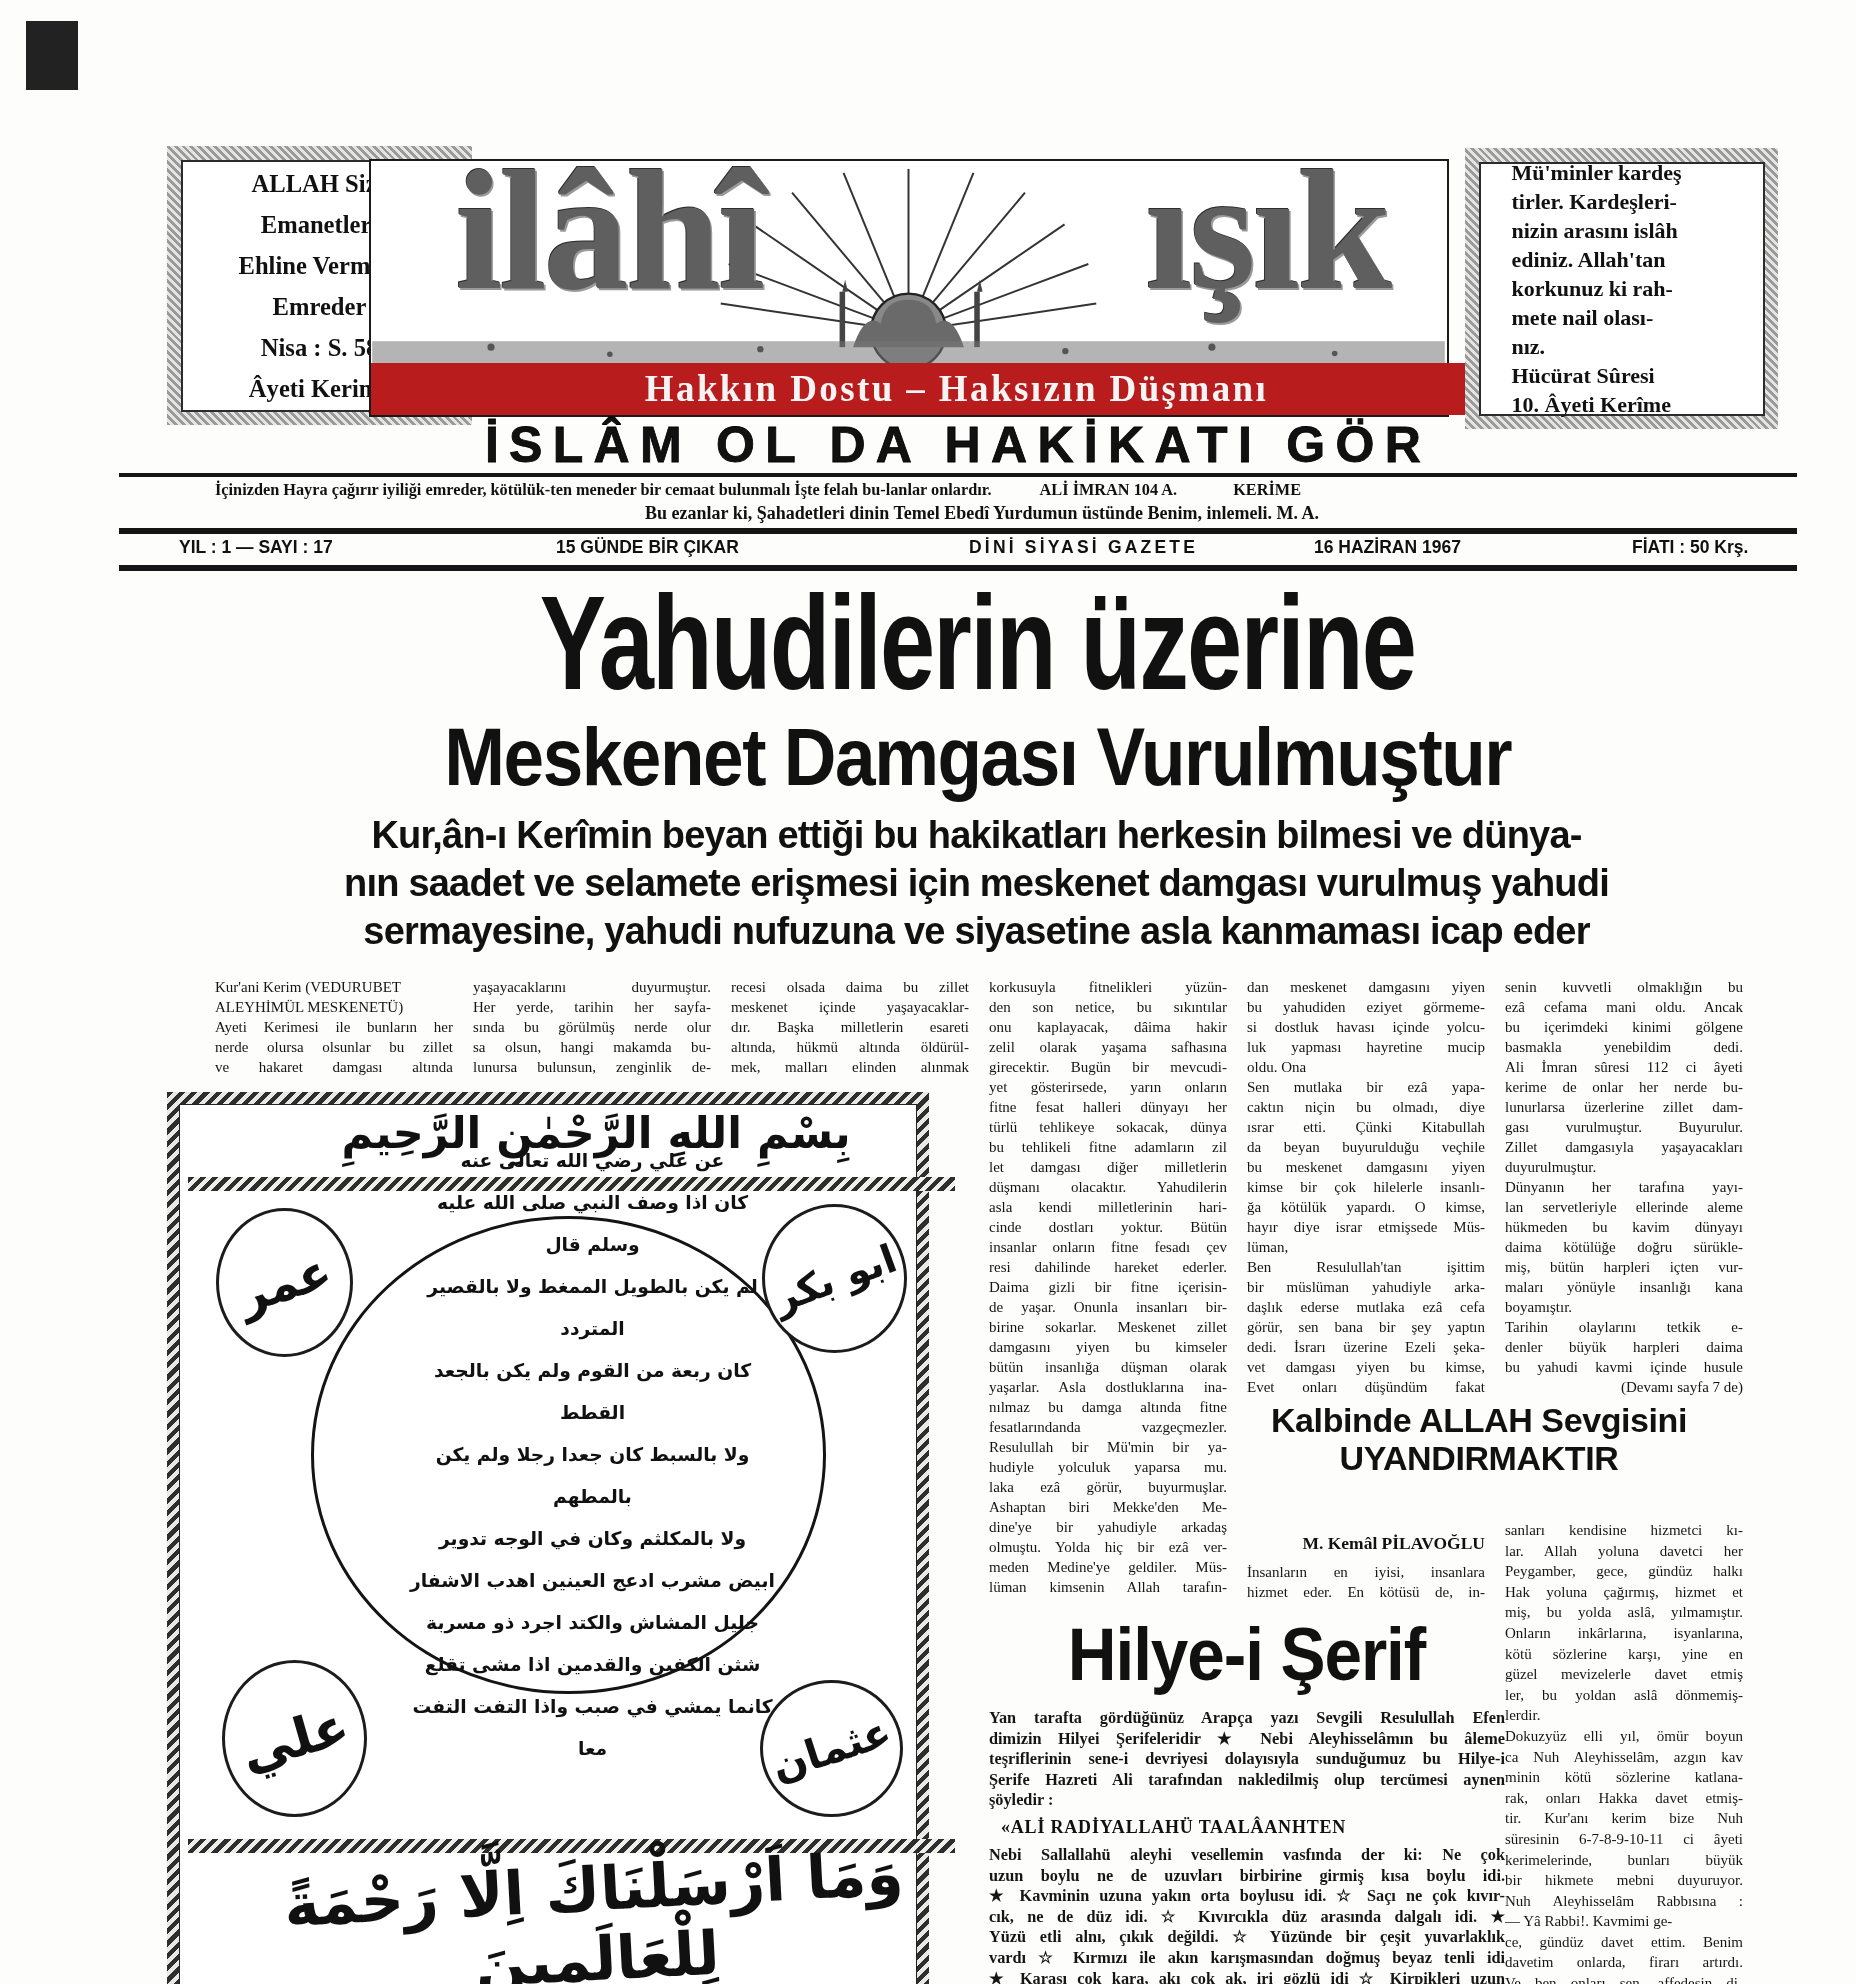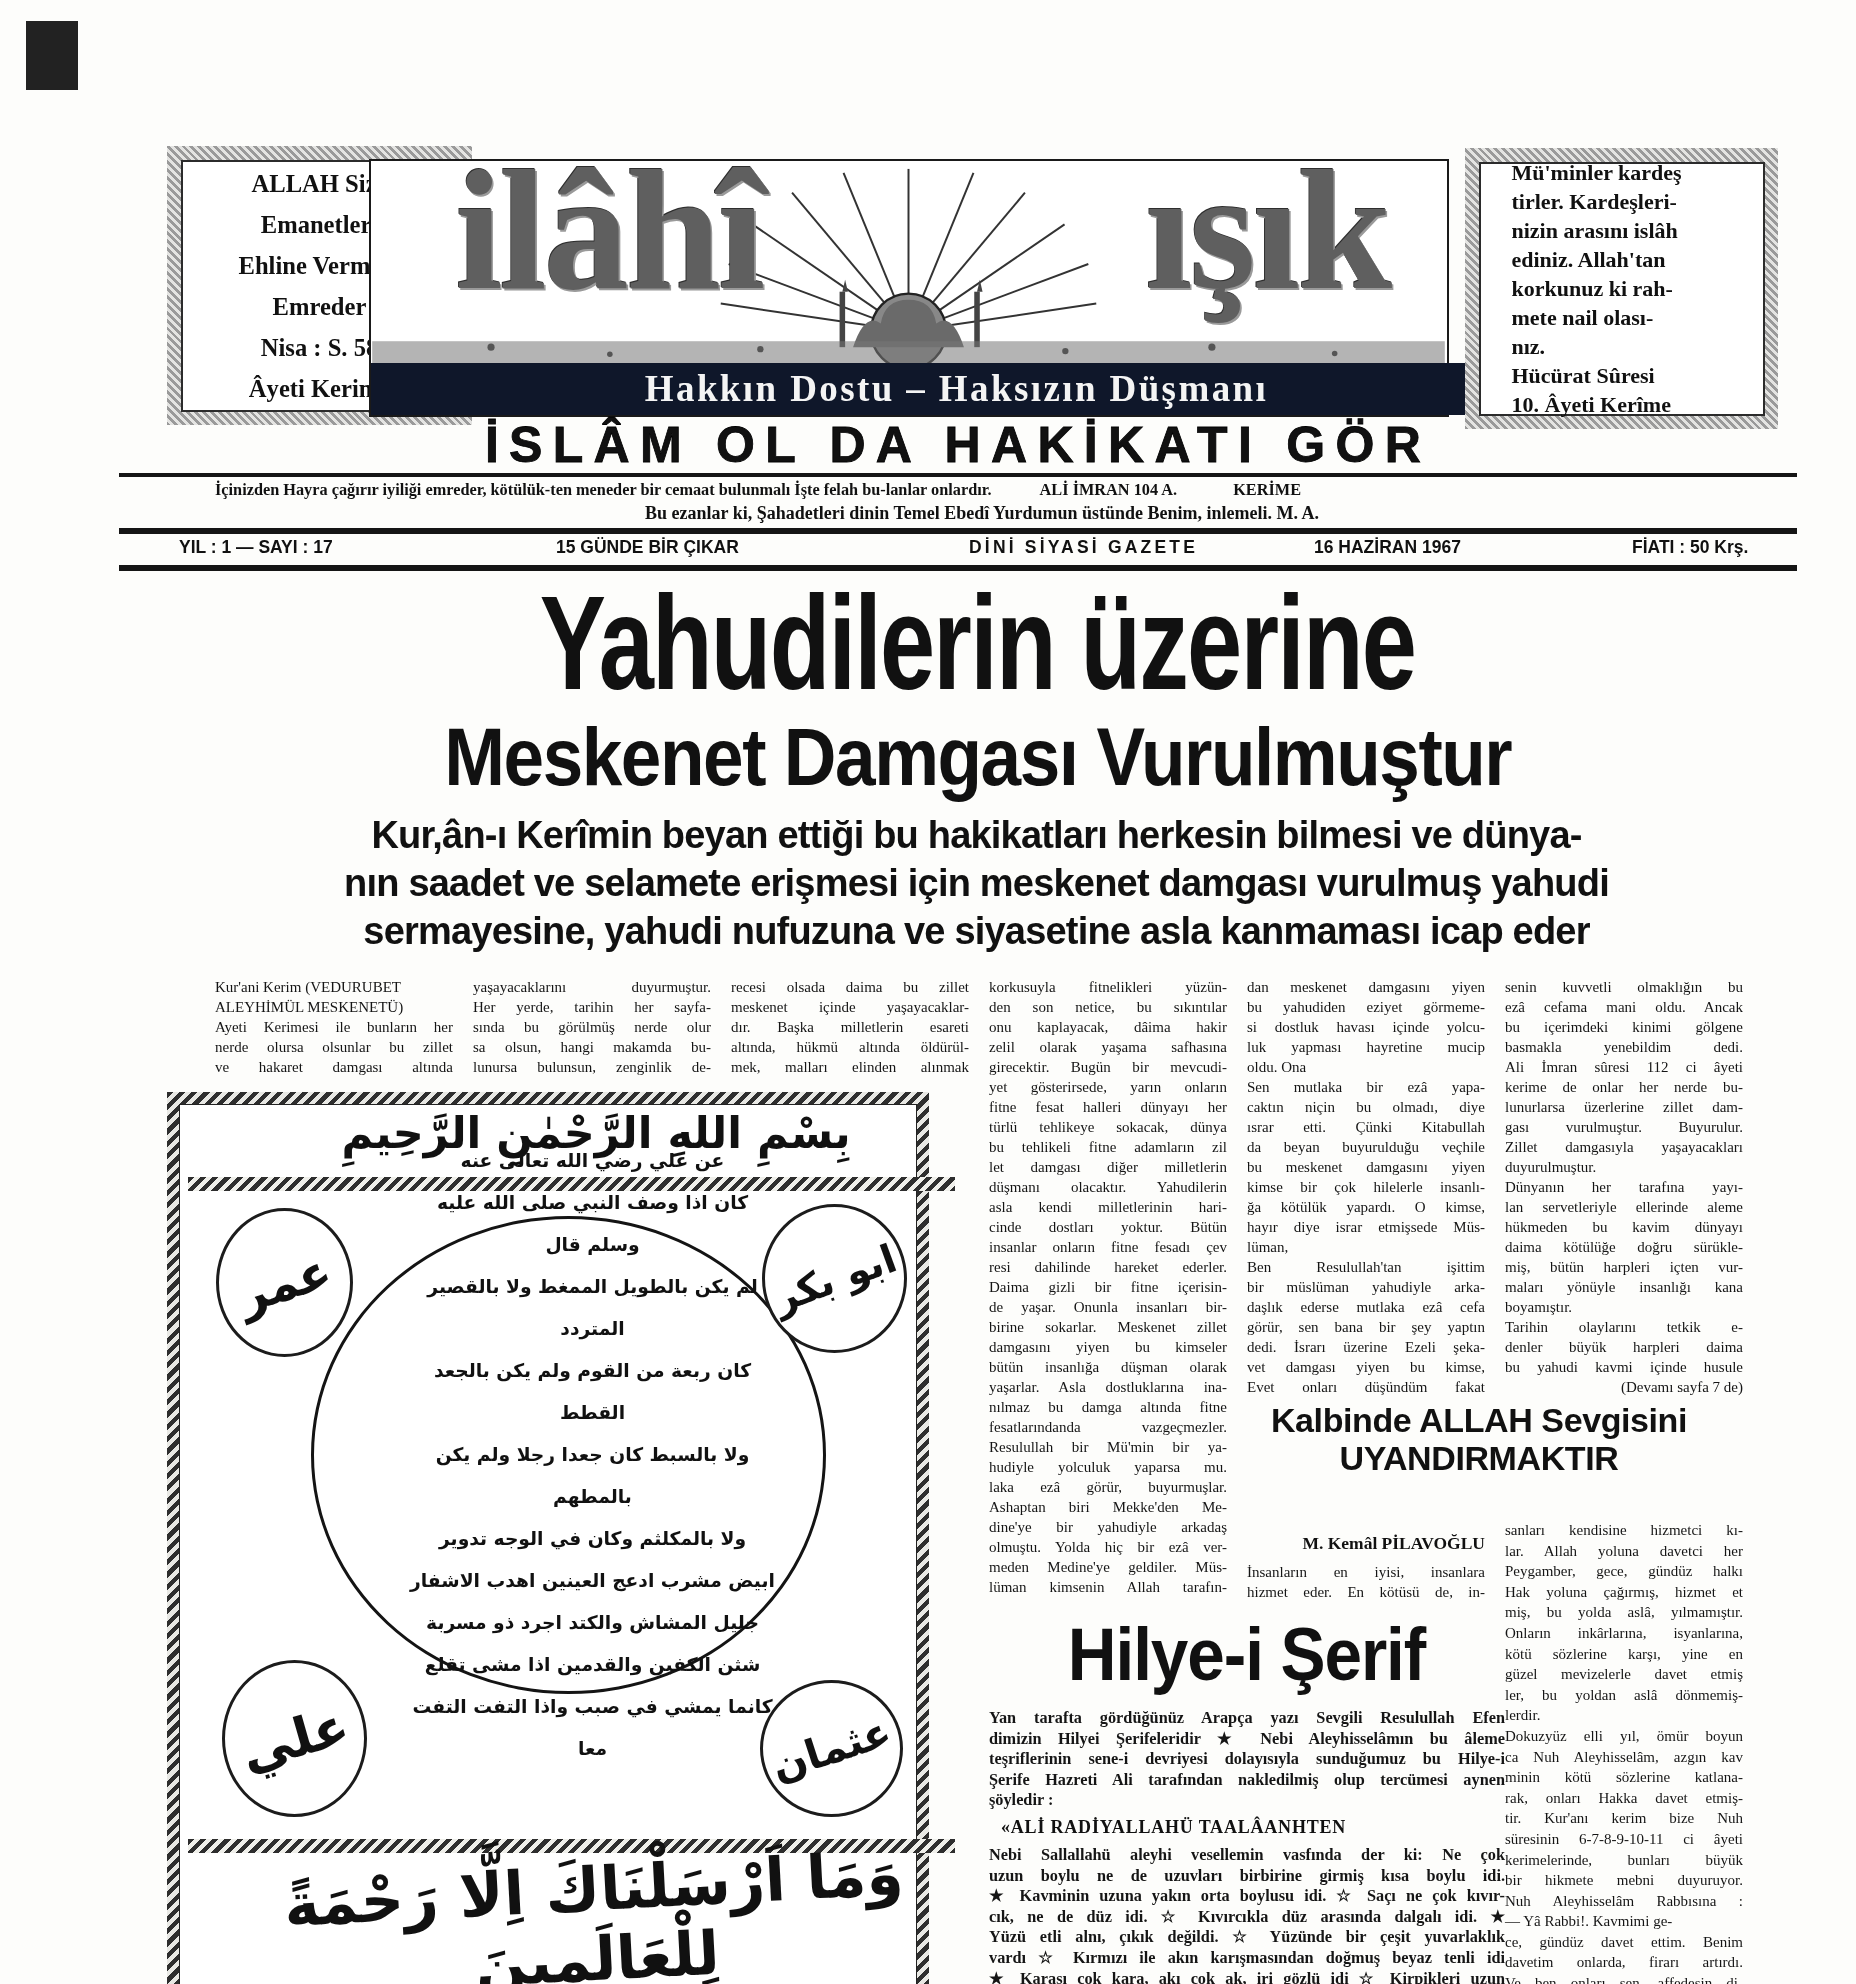--- a/index.html
+++ b/index.html
@@ -74,21 +74,21 @@
           <circle cx="300" cy="470" r="9"></circle>
           <circle cx="600" cy="488" r="7"></circle>
           <circle cx="980" cy="475" r="8"></circle>
           <circle cx="1750" cy="480" r="8"></circle>
           <circle cx="2120" cy="470" r="9"></circle>
           <circle cx="2430" cy="486" r="7"></circle>
         </g>
     </svg>
     <div class="abs" style="left:36px;top:-16px;font:bold 171px/1 'Liberation Serif',serif;color:#5f5f5f;text-shadow:1.6px 1.6px 0 #9a9a9a,-0.8px -0.8px 0 #2e2e2e;letter-spacing:-3.2px;">ilâhî</div>
     <div class="abs" style="left:726px;top:-16px;font:bold 171px/1 'Liberation Serif',serif;color:#5f5f5f;text-shadow:1.6px 1.6px 0 #9a9a9a,-0.8px -0.8px 0 #2e2e2e;letter-spacing:-3.2px;">ışık</div>
-    <div class="abs ctr" style="left:0;top:202px;width:1075px;height:52px;background:#0f172a;color:#f4f4f4;">
+    <div class="abs ctr" style="left:0;top:202px;width:1075px;height:52px;background:#b91c1c;color:#f4f4f4;">
       <span style="font:bold 37px/52px 'Liberation Serif',serif;letter-spacing:2.4px;">Hakkın Dostu – Haksızın Düşmanı</span>
     </div>
   </div>
 
   <div class="abs greyframe" style="left:1465px;top:148px;width:286px;height:254px;">
     <div class="inner" style="font-weight:bold;padding-left:11px;">
       <div style="font-size:22px;line-height:29px;margin-left:20px;">
           <div class="ln">Mü'minler kardeş</div>
           <div class="ln">tirler. Kardeşleri-</div>
           <div class="ln">nizin arasını islâh</div>

